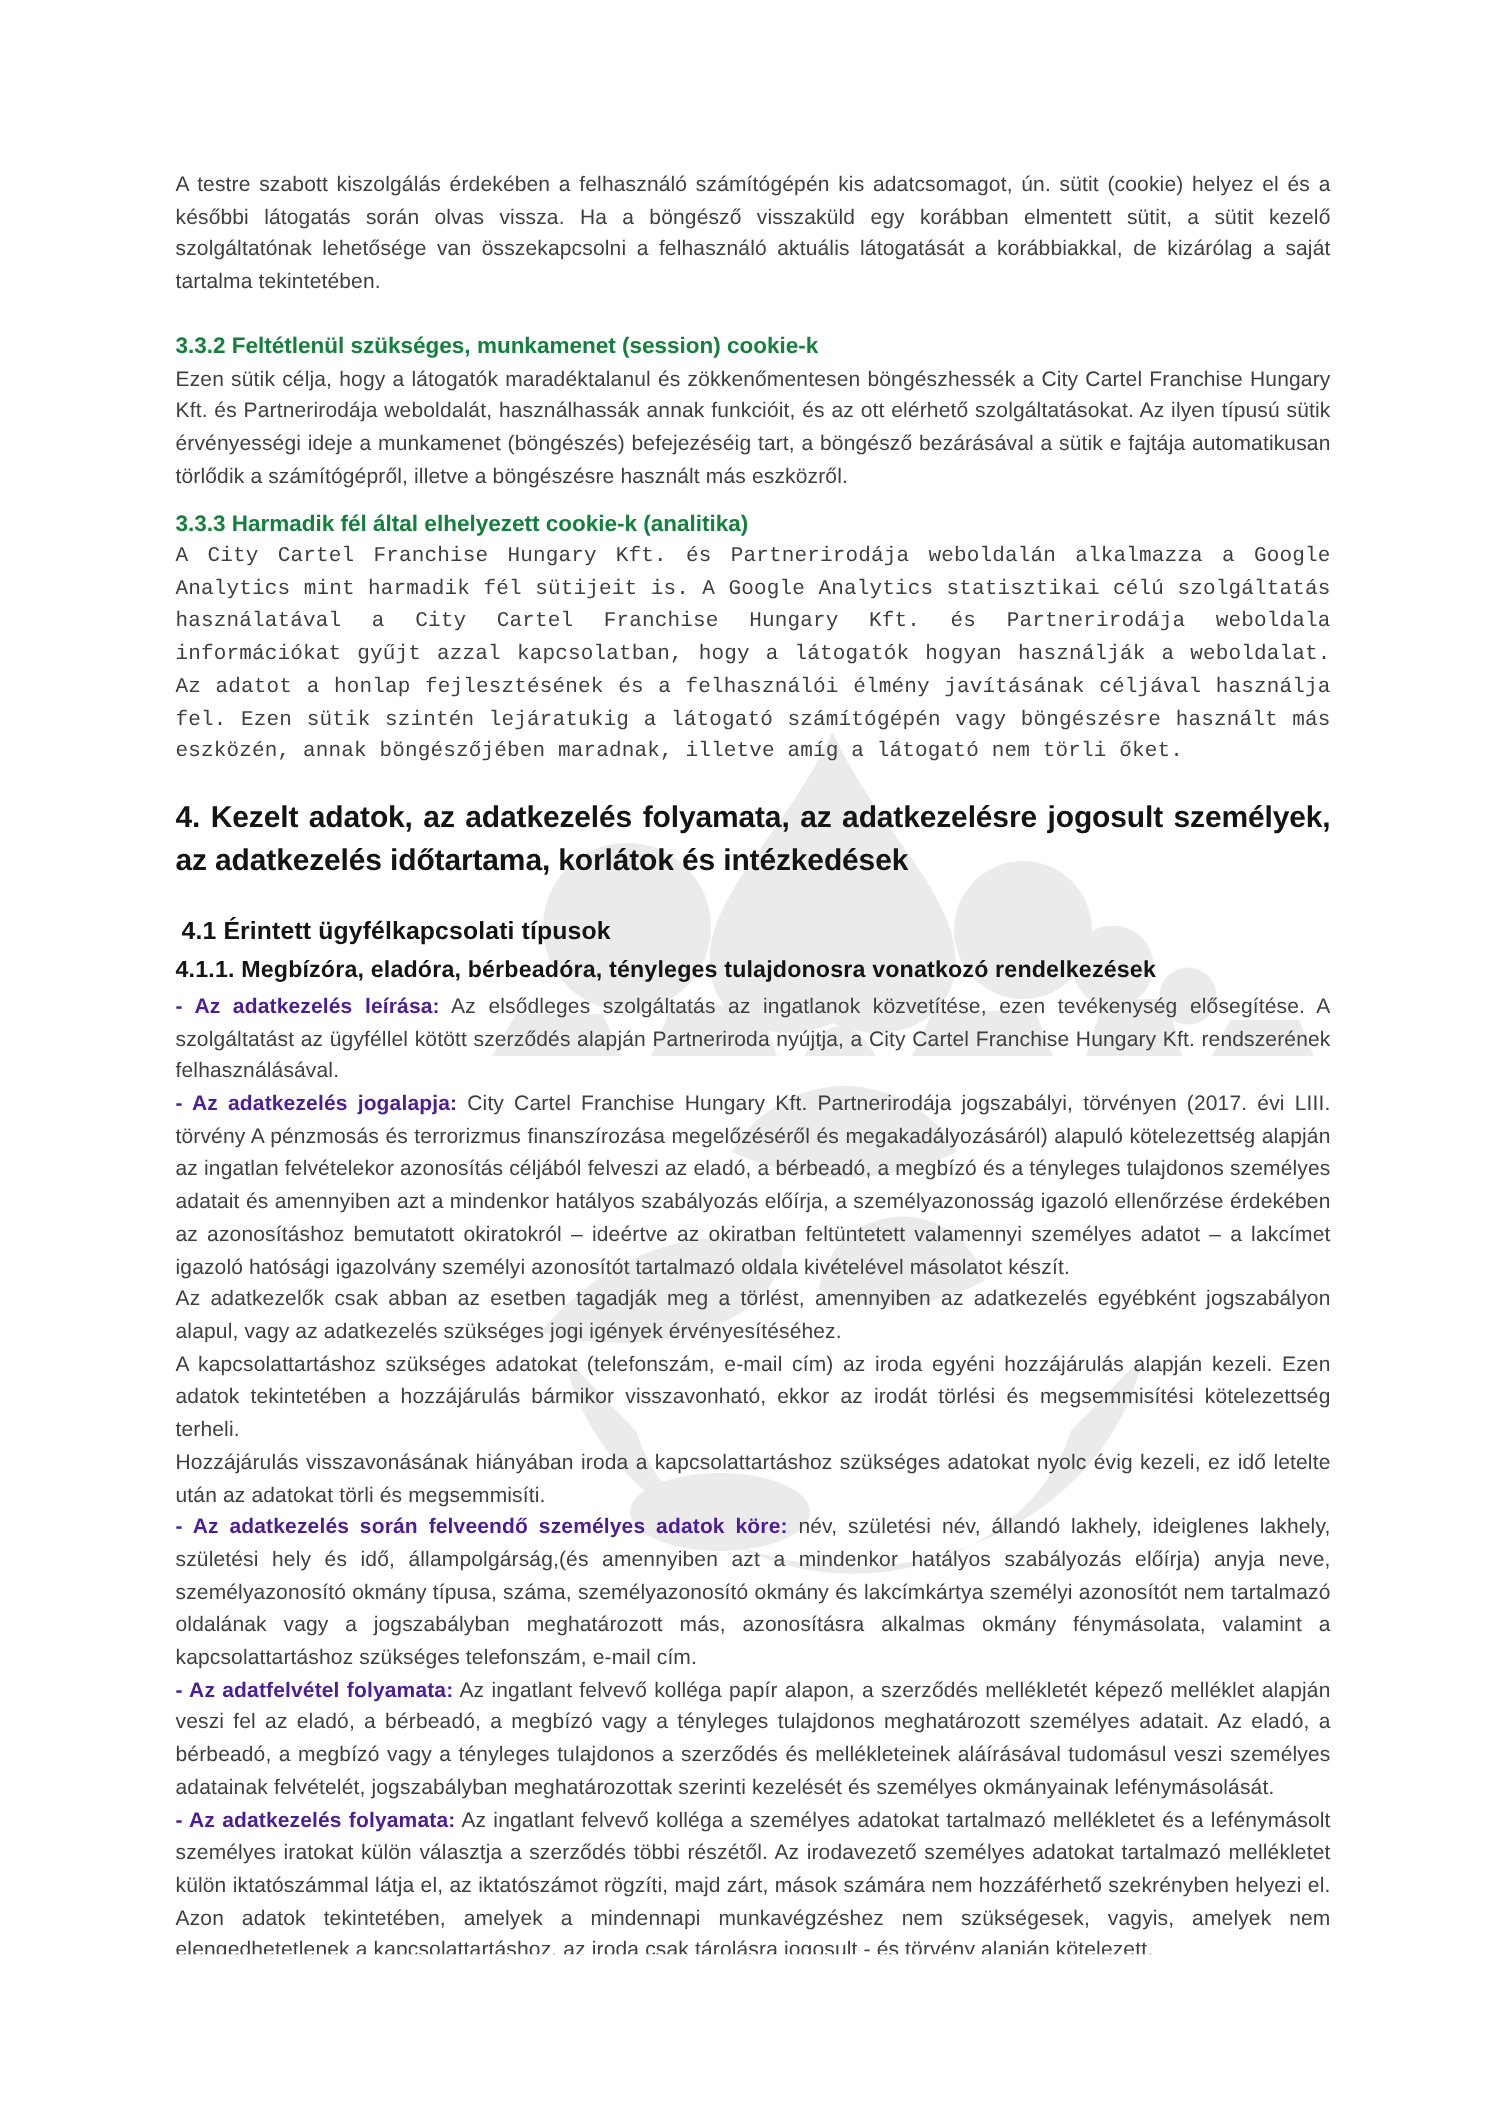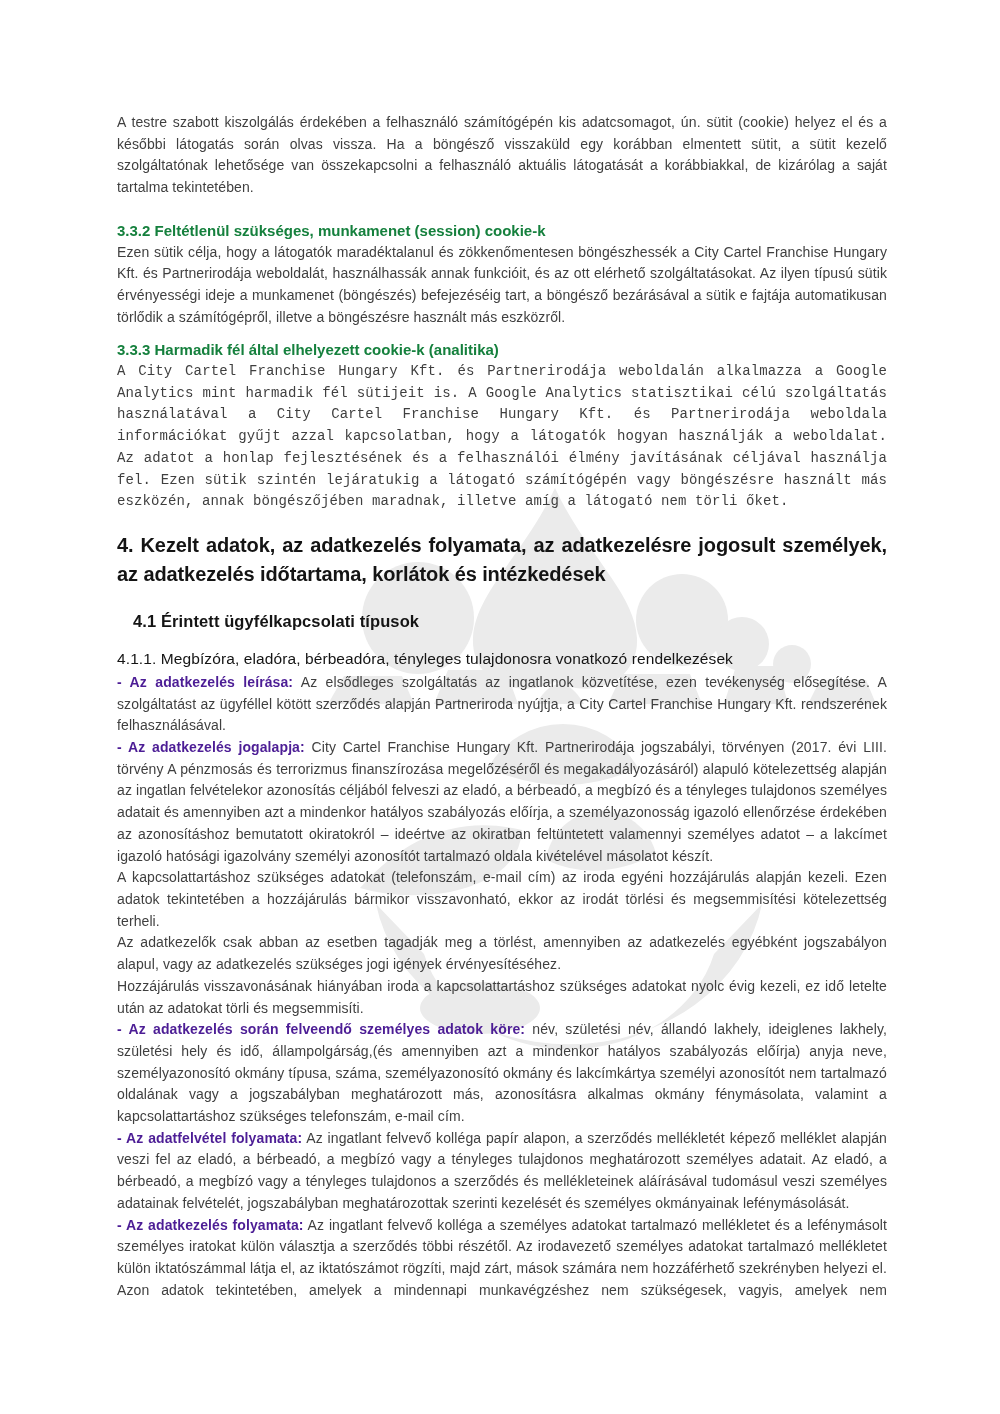--- a/index.html
+++ b/index.html
@@ -51,32 +51,32 @@
   h1.mainhead {
     margin: 0 0 21px 0;
     font-size: 20px;
     line-height: 29px;
     font-weight: 700;
     color: #141414;
     letter-spacing: -0.1px;
     text-align: justify;
   }
   h2.sechead {
-    margin: 16px;
+    margin: 4px;
     font-size: 16.5px;
     line-height: 22px;
     font-weight: 700;
     color: #141414;
     text-align: left;
   }
   h3.sechead-sm {
     margin: 0 0 2px 0;
     font-size: 15.5px;
     line-height: 22px;
-    font-weight: 400;
+    font-weight: 700;
     color: #141414;
     text-align: left;
   }
   .lead { font-weight: 700; color: #4c1d95; }
   .footer {
     position: absolute;
     left: 0;
     top: 1312px;
     width: 100%;
     text-align: center;
@@ -130,23 +130,23 @@
 
     <h1 class="mainhead">4. Kezelt adatok, az adatkezelés folyamata, az adatkezelésre jogosult személyek, az adatkezelés időtartama, korlátok és intézkedések</h1>
 
     <h2 class="sechead">4.1 Érintett ügyfélkapcsolati típusok</h2>
     <h3 class="sechead-sm">4.1.1.  Megbízóra, eladóra, bérbeadóra, tényleges tulajdonosra vonatkozó rendelkezések</h3>
 
     <p class="para"><span class="lead">- Az adatkezelés leírása:</span><span> Az elsődleges szolgáltatás az ingatlanok közvetítése, ezen tevékenység elősegítése. A szolgáltatást az ügyféllel kötött szerződés alapján Partneriroda nyújtja, a City Cartel Franchise Hungary Kft. rendszerének felhasználásával.</span></p>
 
     <p class="para"><span class="lead">- Az adatkezelés jogalapja:</span><span> City Cartel Franchise Hungary Kft. Partnerirodája jogszabályi, törvényen (2017. évi LIII. törvény A pénzmosás és terrorizmus finanszírozása megelőzéséről és megakadályozásáról) alapuló kötelezettség alapján az ingatlan felvételekor azonosítás céljából felveszi az eladó, a bérbeadó, a megbízó és a tényleges tulajdonos személyes adatait és amennyiben azt a mindenkor hatályos szabályozás előírja, a személyazonosság igazoló ellenőrzése érdekében az azonosításhoz bemutatott okiratokról – ideértve az okiratban feltüntetett valamennyi személyes adatot – a lakcímet igazoló hatósági igazolvány személyi azonosítót tartalmazó oldala kivételével másolatot készít.</span></p>
 
+    <p class="para">Az adatkezelők csak abban az esetben tagadják meg a törlést, amennyiben az adatkezelés egyébként jogszabályon alapul, vagy az adatkezelés szükséges jogi igények érvényesítéséhez.</p>
+
     <p class="para">A kapcsolattartáshoz szükséges adatokat (telefonszám, e-mail cím) az iroda egyéni hozzájárulás alapján kezeli. Ezen adatok tekintetében a hozzájárulás bármikor visszavonható, ekkor az irodát törlési és megsemmisítési kötelezettség terheli.</p>
-
-    <p class="para">Az adatkezelők csak abban az esetben tagadják meg a törlést, amennyiben az adatkezelés egyébként jogszabályon alapul, vagy az adatkezelés szükséges jogi igények érvényesítéséhez.</p>
 
     <p class="para">Hozzájárulás visszavonásának hiányában iroda a kapcsolattartáshoz szükséges adatokat nyolc évig kezeli, ez idő letelte után az adatokat törli és megsemmisíti.</p>
 
     <p class="para"><span class="lead">- Az adatkezelés során felveendő személyes adatok köre:</span><span> név, születési név, állandó lakhely, ideiglenes lakhely, születési hely és idő, állampolgárság,(és amennyiben azt a mindenkor hatályos szabályozás előírja) anyja neve, személyazonosító okmány típusa, száma, személyazonosító okmány és lakcímkártya személyi azonosítót nem tartalmazó oldalának vagy a jogszabályban meghatározott más, azonosításra alkalmas okmány fénymásolata, valamint a kapcsolattartáshoz szükséges telefonszám, e-mail cím.</span></p>
 
     <p class="para"><span class="lead">- Az adatfelvétel folyamata:</span><span> Az ingatlant felvevő kolléga papír alapon, a szerződés mellékletét képező melléklet alapján veszi fel az eladó, a bérbeadó, a megbízó vagy a tényleges tulajdonos meghatározott személyes adatait. Az eladó, a bérbeadó, a megbízó vagy a tényleges tulajdonos a szerződés és mellékleteinek aláírásával tudomásul veszi személyes adatainak felvételét, jogszabályban meghatározottak szerinti kezelését és személyes okmányainak lefénymásolását.</span></p>
 
     <p class="para"><span class="lead">- Az adatkezelés folyamata:</span><span> Az ingatlant felvevő kolléga a személyes adatokat tartalmazó mellékletet és a lefénymásolt személyes iratokat külön választja a szerződés többi részétől. Az irodavezető személyes adatokat tartalmazó mellékletet külön iktatószámmal látja el, az iktatószámot rögzíti, majd zárt, mások számára nem hozzáférhető szekrényben helyezi el.  Azon adatok tekintetében, amelyek a mindennapi munkavégzéshez nem szükségesek, vagyis, amelyek nem elengedhetetlenek a kapcsolattartáshoz, az iroda csak tárolásra jogosult - és törvény alapján kötelezett.</span></p>
 
   </div>

